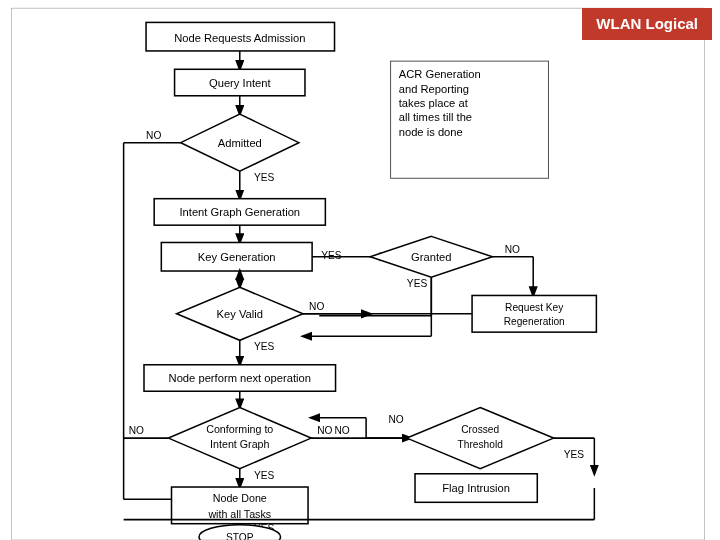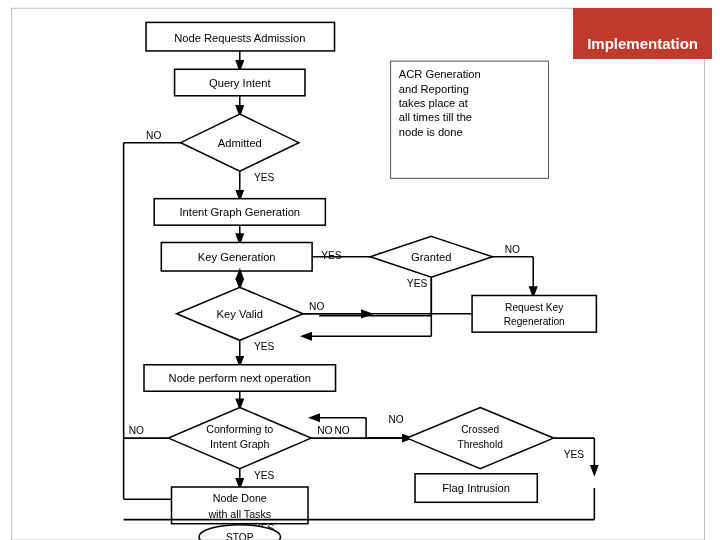--- a/index.html
+++ b/index.html
@@ -35,22 +35,21 @@
     svg {
       width: 100%;
       height: 100%;
     }
   </style>
 </head>
 <body>
 
 <div class="slide">
   <div class="title-bar">
-    <br>
-    <span>Implementation</span>
+    <span>WLAN Logical</span><br>
   </div>
 
   <svg viewBox="0 0 700 530" xmlns="http://www.w3.org/2000/svg">
     <defs>
       <marker id="arrow" markerWidth="8" markerHeight="8" refX="6" refY="3" orient="auto">
         <path d="M0,0 L0,6 L8,3 z" fill="#000"></path>
       </marker>
     </defs>
 
     <rect x="380" y="60" width="155" height="115" fill="white" stroke="#555" stroke-width="1"></rect>

